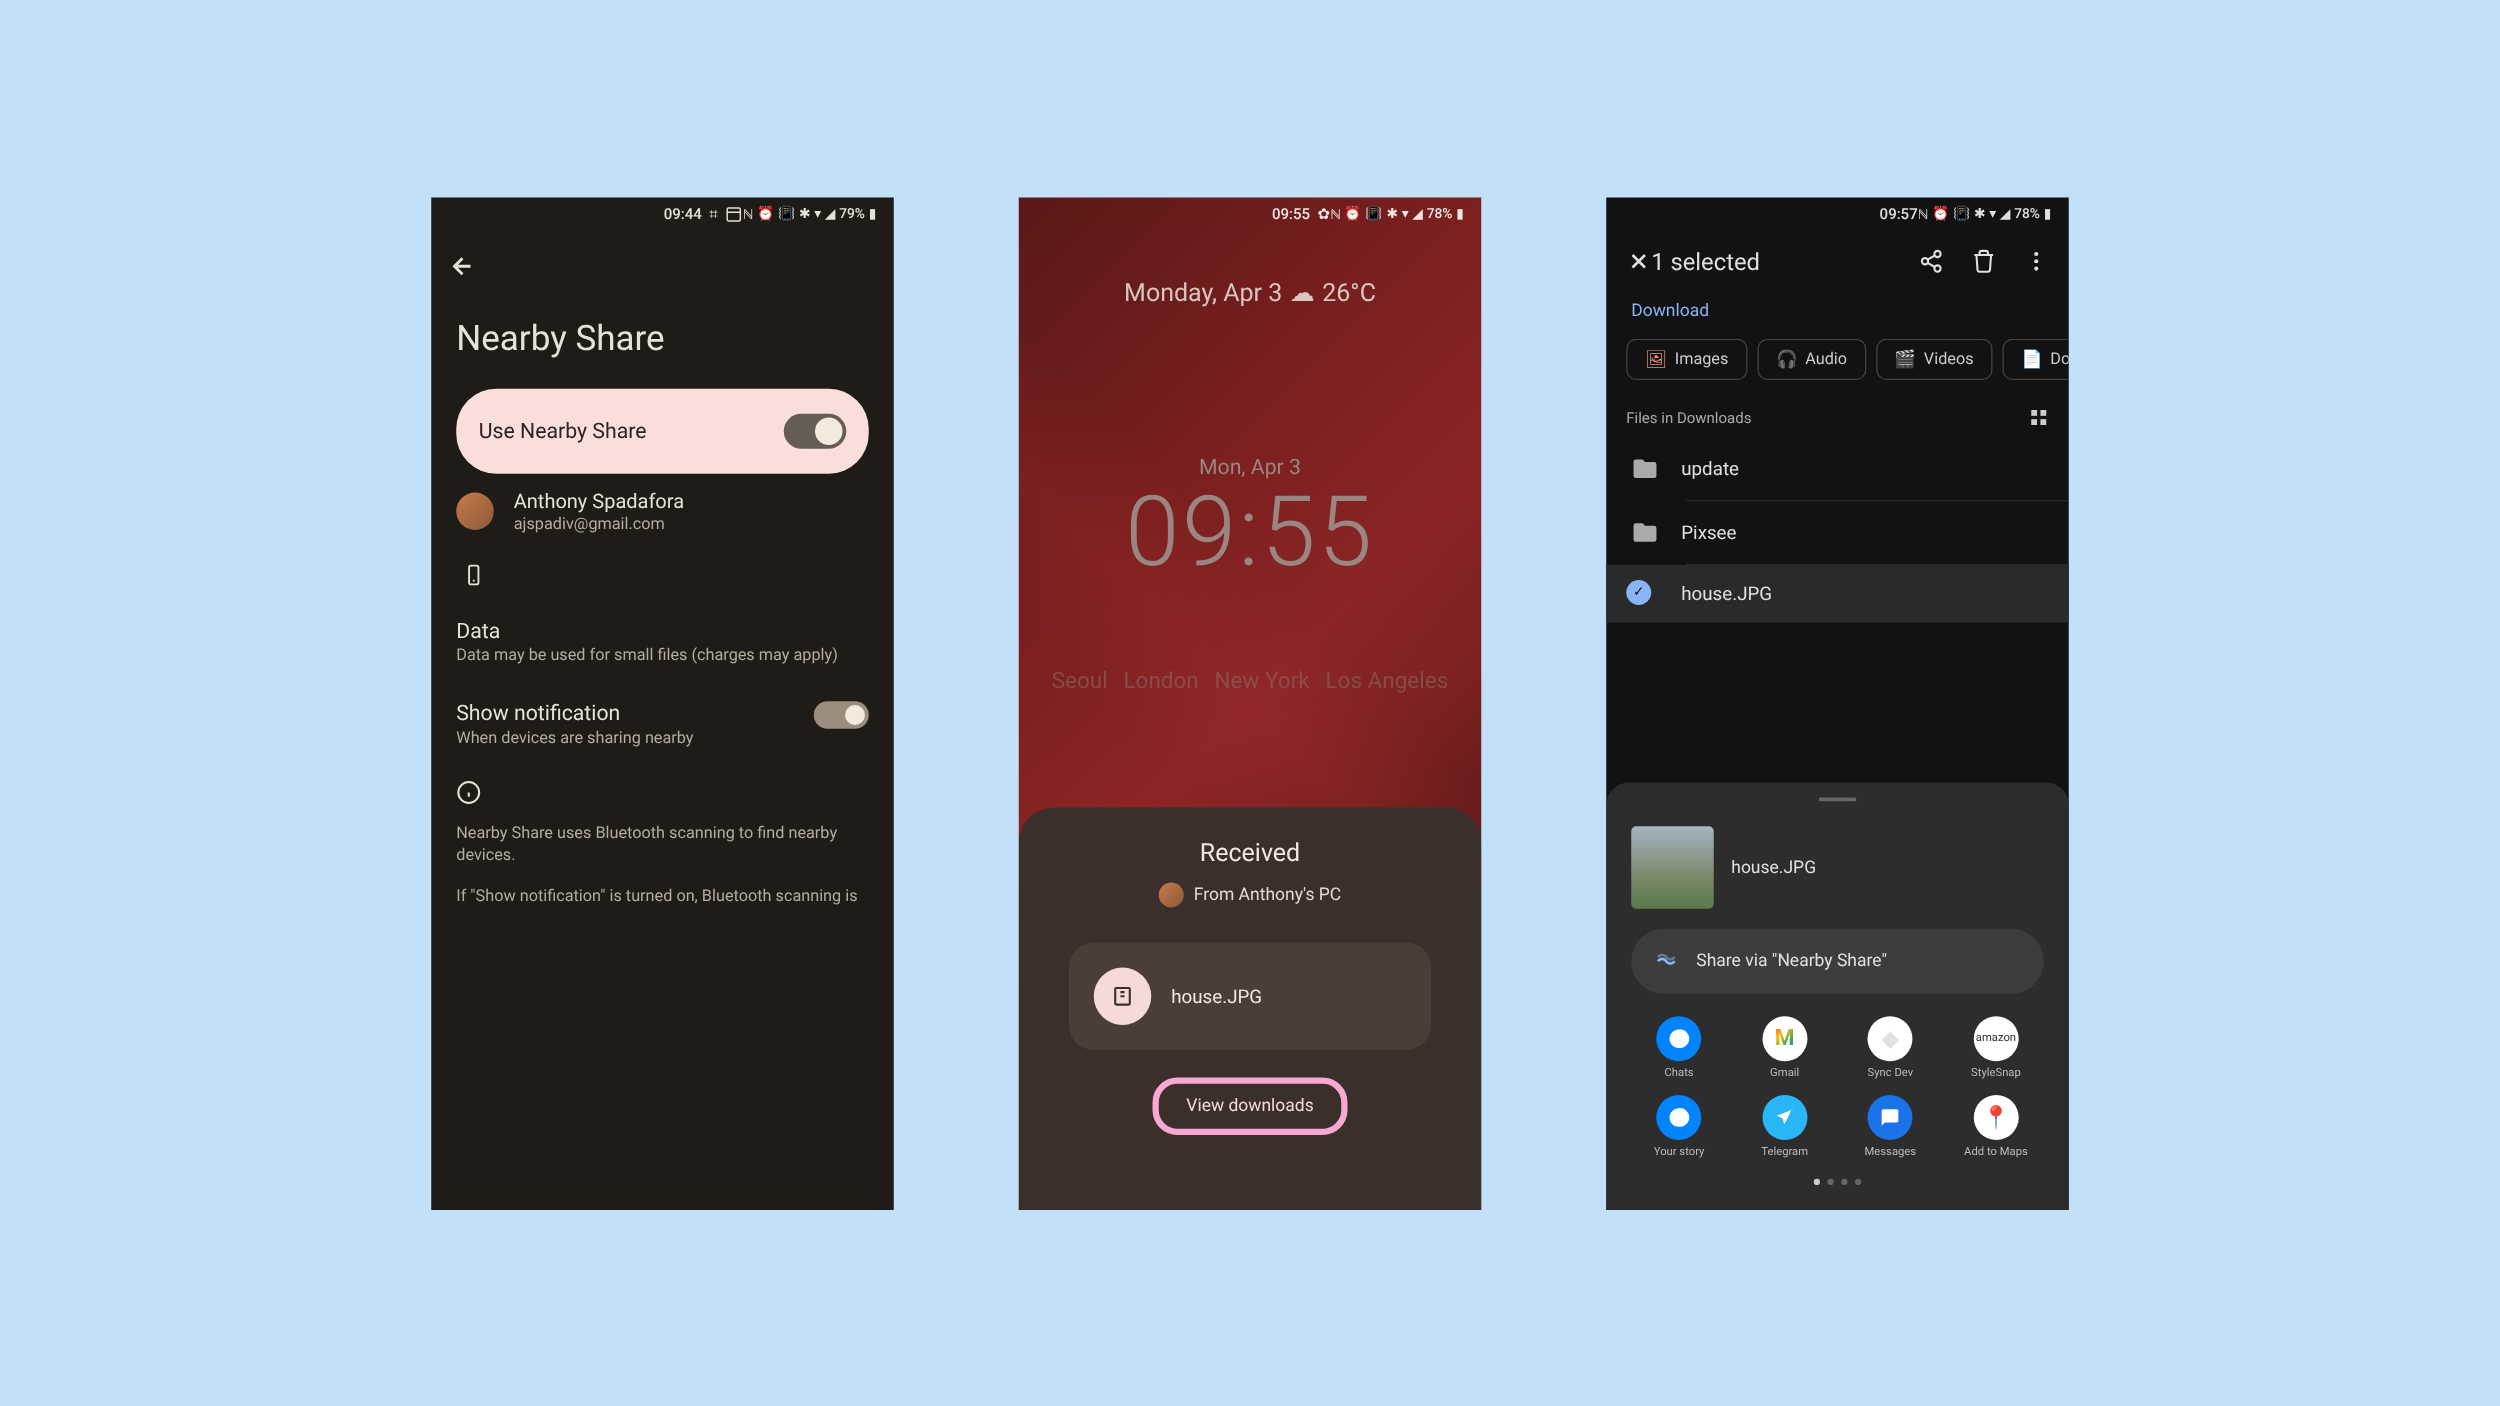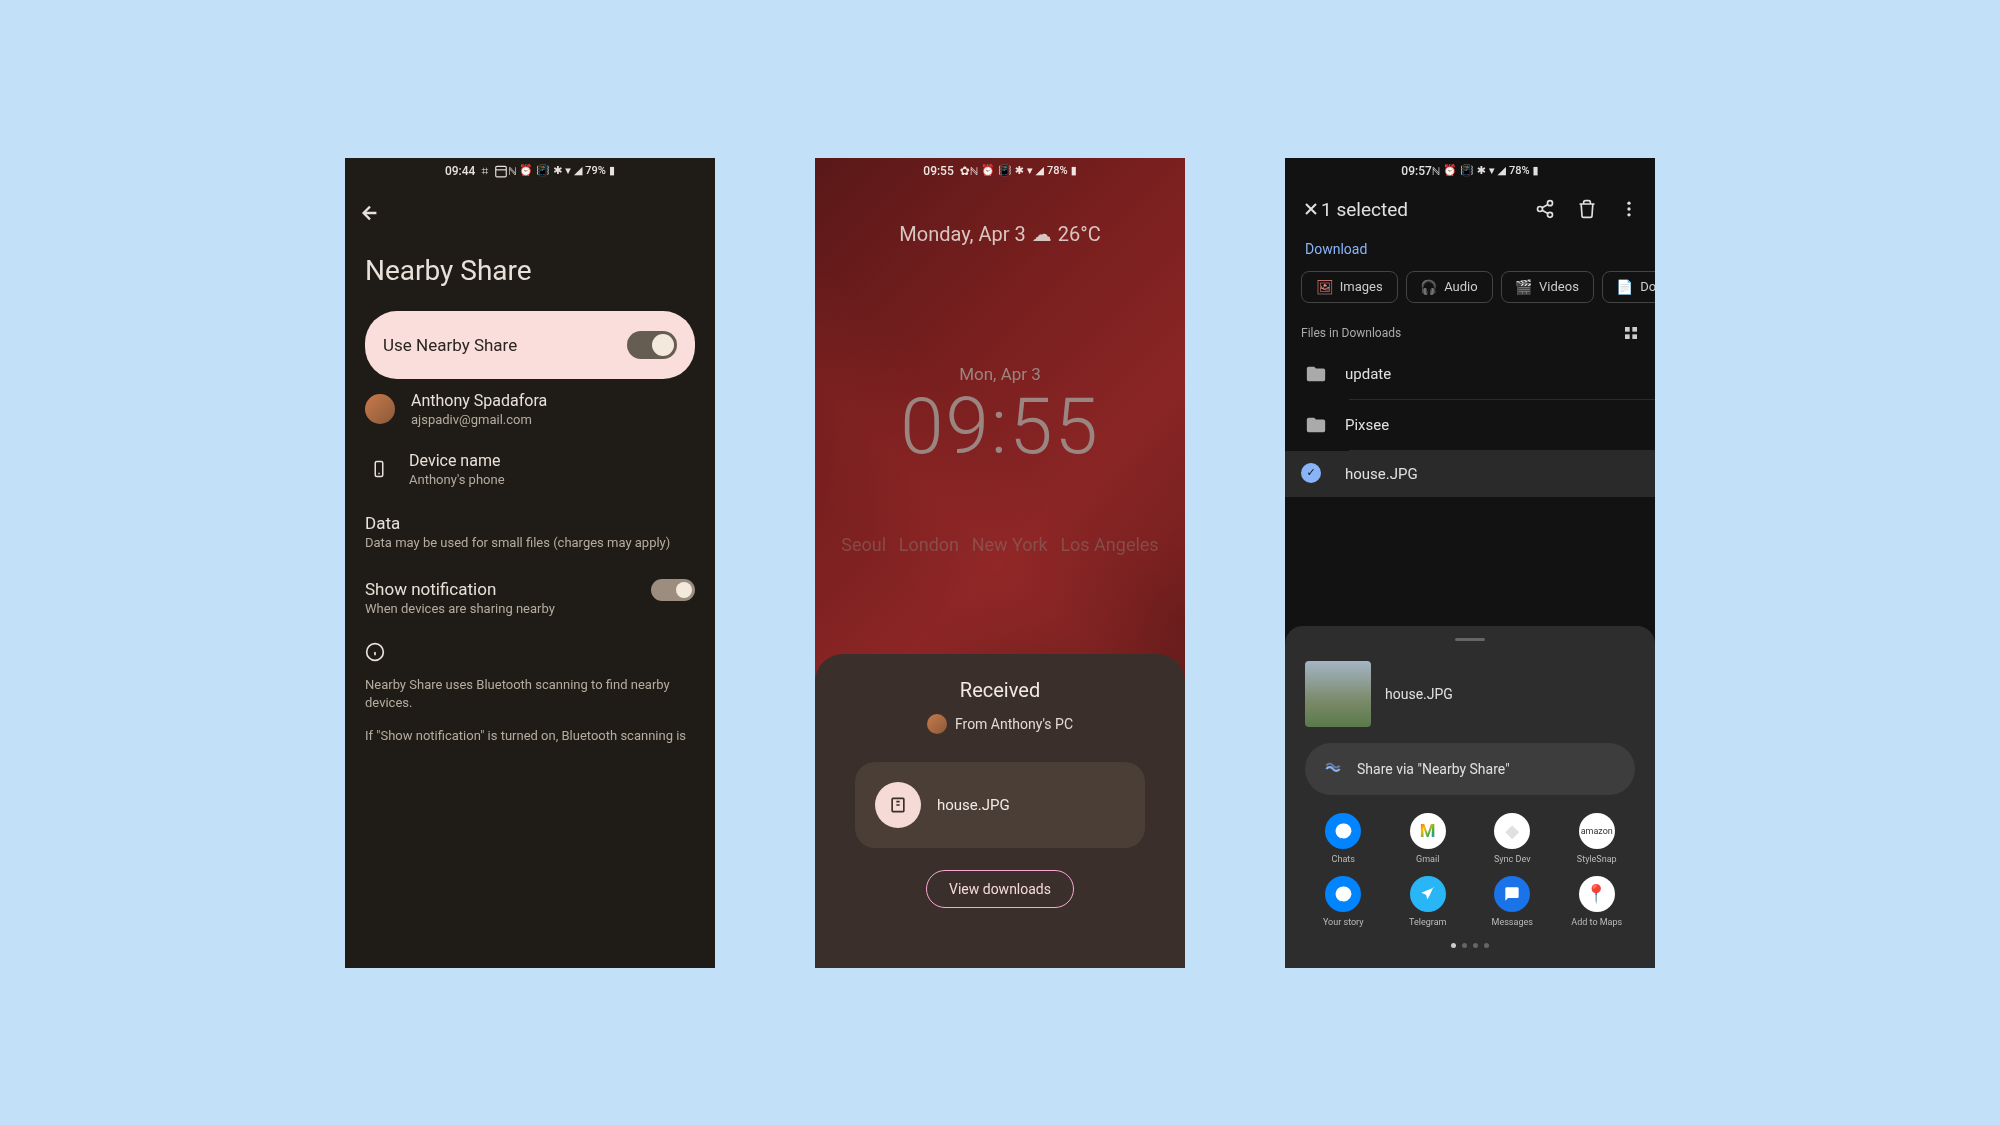--- a/index.html
+++ b/index.html
@@ -1,20 +1,20 @@
 <!DOCTYPE html>
 <html><head>
   <meta charset="utf-8">
   <style>
     * { margin: 0; padding: 0; box-sizing: border-box; font-family: 'Roboto', -apple-system, sans-serif; }
     body { background: #c3e0f9; display: flex; justify-content: center; align-items: center; min-height: 100vh; gap: 100px; padding: 10px; }
     .phone { width: 370px; height: 810px; border-radius: 0; overflow: hidden; position: relative; }
     
     
-    .status-bar { height: 26px; display: flex; justify-content: center; align-items: center; padding: 0 14px; font-size: 12px; font-weight: 500; }
+    .status-bar { height: 26px; display: flex; justify-content: flex-end; align-items: center; padding: 0 14px; font-size: 12px; font-weight: 500; }
     .status-left { display: flex; align-items: center; gap: 6px; }
     .status-right { display: flex; align-items: center; gap: 3px; font-size: 11px; }
     .status-icon { display: inline-flex; align-items: center; }
     
     
     .phone1 { background: #1f1b16; color: #e8e1d9; }
     .phone1 .status-bar { color: #e8e1d9; }
     .back-btn { padding: 18px 14px 10px; }
     .page-title { font-size: 28px; font-weight: 400; padding: 20px 20px 24px; }
     .toggle-card { background: #f9dedc; color: #2a2520; margin: 0 20px; padding: 20px 18px; border-radius: 32px; display: flex; justify-content: space-between; align-items: center; }
@@ -49,21 +49,21 @@
     .ls-date2 { text-align: center; font-size: 17px; color: #9a8580; margin-top: 110px; position: relative; z-index: 2; }
     .ls-clock { text-align: center; font-size: 78px; font-weight: 300; color: #9a8580; letter-spacing: 2px; line-height: 1; margin-top: 4px; position: relative; z-index: 2; }
     .ls-cities { display: flex; justify-content: space-around; padding: 0 20px; color: #8a7570; font-size: 18px; margin-top: 68px; position: relative; z-index: 2; opacity: 0.5; overflow: hidden; }
     .received-panel { position: absolute; bottom: 0; left: 0; right: 0; background: #3a2f2a; border-radius: 28px 28px 0 0; padding: 24px 20px 60px; z-index: 3; }
     .received-title { text-align: center; font-size: 20px; color: #f2e9e4; margin-bottom: 12px; }
     .received-from { display: flex; justify-content: center; align-items: center; gap: 8px; font-size: 14px; color: #e5d9d3; margin-bottom: 28px; }
     .received-avatar { width: 20px; height: 20px; border-radius: 50%; background: linear-gradient(135deg, #c97a4a, #8a5a3a); }
     .received-file { background: #4a3e37; border-radius: 20px; padding: 20px; display: flex; align-items: center; gap: 16px; margin: 0 20px; }
     .file-icon { width: 46px; height: 46px; border-radius: 50%; background: #f5dad6; display: flex; align-items: center; justify-content: center; color: #3a2f2a; }
     .file-name { font-size: 15px; color: #f2e9e4; }
-    .view-btn { display: block; margin: 22px auto 0; padding: 10px 22px; border: 1px solid #f9a8d4; border-radius: 20px; background: transparent; color: #f5dad6; font-size: 14px; }
+    .view-btn { display: block; margin: 22px auto 0; padding: 10px 22px; border: 5px solid #f9a8d4; border-radius: 20px; background: transparent; color: #f5dad6; font-size: 14px; }
     
     
     .phone3 { background: #121212; color: #e0e0e0; }
     .phone3 .status-bar { color: #e0e0e0; }
     .fm-header { display: flex; align-items: center; padding: 14px 16px; }
     .fm-header-title { flex: 1; font-size: 19px; font-weight: 400; }
     .fm-header-icons { display: flex; gap: 22px; color: #e0e0e0; }
     .fm-breadcrumb { font-size: 14px; color: #8ab4f8; padding: 6px 20px 14px; }
     .fm-chips { display: flex; gap: 8px; padding: 0 16px 12px; overflow: hidden; }
     .chip { display: flex; align-items: center; gap: 6px; padding: 7px 14px; border: 1px solid #444; border-radius: 8px; font-size: 13px; color: #ccc; white-space: nowrap; }
@@ -146,24 +146,20 @@
     </div>
   </div>
 
   <div class="list-item">
     <div class="list-item-icon">
       <svg width="18" height="18" viewBox="0 0 24 24" fill="none" stroke="currentColor" stroke-width="2">
           <rect x="7" y="2" width="10" height="20" rx="2"></rect>
           <path d="M11 18h2"></path>
         </svg>
     </div>
-    <div class="list-item-content">
-      <div class="list-item-title">Device name</div>
-      <div class="list-item-sub">Anthony's phone</div>
-    </div>
   </div>
 
 
   <div class="setting-row">
     <div class="setting-text">
       <div class="setting-title">Data</div>
       <div class="setting-sub">Data may be used for small files (charges may apply)</div>
     </div>
   </div>
 

